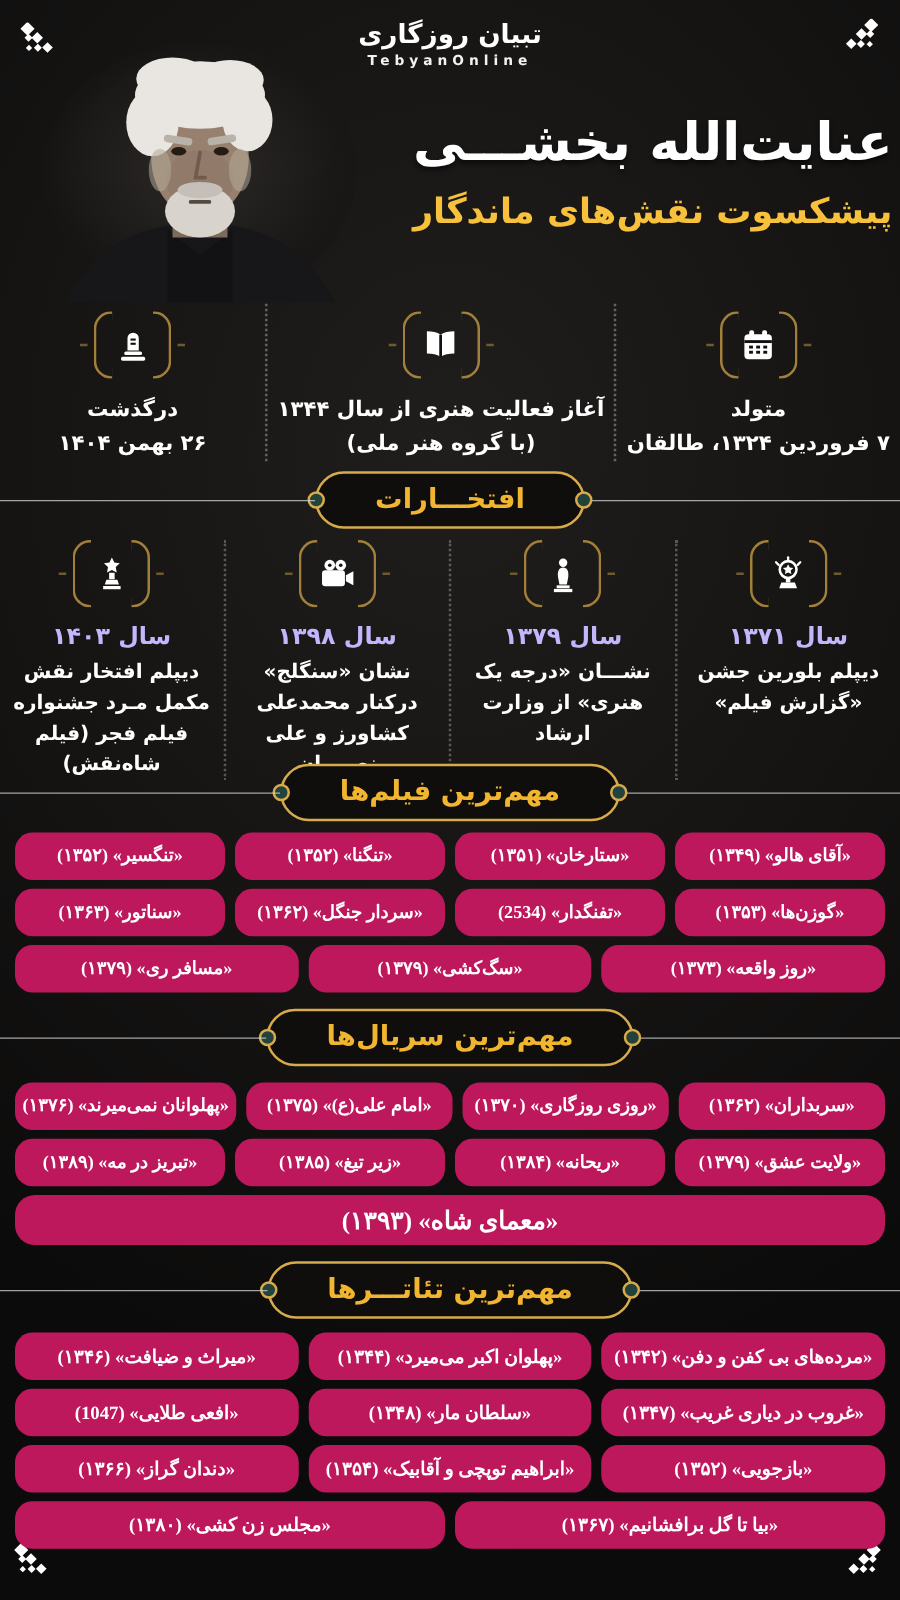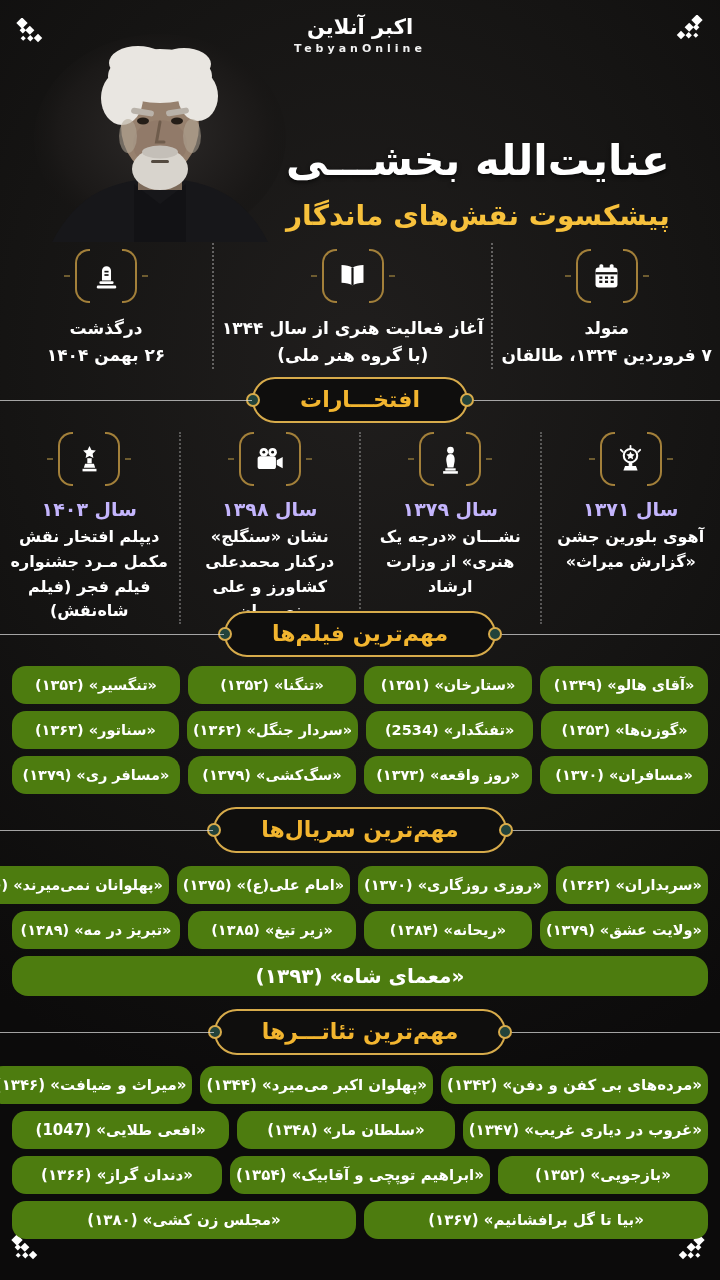--- a/index.html
+++ b/index.html
@@ -17,21 +17,21 @@
   .orn.tr{right:17px;top:15px;}
   .orn.bl{left:11px;bottom:18px;transform:scaleX(-1);}
   .orn.br{right:15px;bottom:18px;}
   
   .logo{position:absolute;top:15px;left:50%;transform:translateX(-50%);text-align:center;}
   .logo-fa{font-size:21px;font-weight:bold;line-height:1.2;}
   .logo-en{font-size:11px;letter-spacing:4px;margin-top:2px;color:#f2f2f2;font-weight:bold;direction:ltr;}
   
   .portrait{position:absolute;left:34px;top:34px;}
   
-  .titleblock{position:absolute;top:90px;right:6px;left:286px;text-align:left;margin-top:47px;}
+  .titleblock{position:absolute;top:90px;right:6px;left:286px;text-align:right;}
   .title{font-size:42px;font-weight:bold;line-height:1.15;text-shadow:0 2px 4px rgba(0,0,0,.6);}
   .subtitle{margin-top:14px;font-size:28px;font-weight:bold;color:#f7c13c;}
   
   .frame{position:relative;width:62px;height:54px;display:flex;align-items:center;justify-content:center;}
   .frame::before,.frame::after{content:"";position:absolute;top:0;bottom:0;width:15px;border:2px solid #a3803a;box-sizing:border-box;}
   .frame::before{right:0;border-left:none;border-radius:0 14px 14px 0;}
   .frame::after{left:0;border-right:none;border-radius:14px 0 0 14px;}
   .dash{position:absolute;top:50%;margin-top:-1px;width:6px;height:2px;background:#6e5c30;}
   .dash.dl{left:-11px;}
   .dash.dr{right:-11px;}
@@ -51,21 +51,21 @@
   .pdot.pr{left:-8px;}
   
   .honors{position:absolute;top:432px;left:0;right:0;display:flex;}
   .honor{flex:1;display:flex;flex-direction:column;align-items:center;padding:0 5px;}
   .honor:not(:last-child){border-left:2px dotted rgba(255,255,255,.28);}
   .hyear{color:#c4b5fd;font-size:19px;font-weight:bold;margin:12px 0 5px;}
   .htext{font-size:16px;font-weight:bold;text-align:center;line-height:1.55;}
   
   .chips{position:absolute;left:12px;right:12px;display:flex;flex-direction:column;gap:7px;}
   .crow{display:flex;gap:8px;}
-  .chip{flex:1;height:38px;display:flex;align-items:center;justify-content:center;background:#4d7c0f;border-radius:14px;font-weight:bold;font-size:14.5px;color:#fff;white-space:nowrap;padding:0 6px;box-sizing:border-box;}
+  .chip{flex:1;height:38px;display:flex;align-items:center;justify-content:center;background:#be185d;border-radius:14px;font-weight:bold;font-size:14.5px;color:#fff;white-space:nowrap;padding:0 6px;box-sizing:border-box;font-family:Liberation Serif, serif;}
   .chips.theater .chip{font-size:15px;}
   .full-chip{height:40px;border-radius:16px;font-size:20px;flex:none;}
 </style>
 </head>
 <body>
 
 <svg class="orn tl" viewBox="0 0 27 27">
     <g fill="#fff">
       <rect x="17" y="1" width="8" height="8" transform="rotate(45 21 5)"></rect>
       <rect x="10" y="9" width="6.5" height="6.5" transform="rotate(45 13.2 12.2)"></rect>
@@ -100,21 +100,21 @@
       <rect x="17" y="1" width="8" height="8" transform="rotate(45 21 5)"></rect>
       <rect x="10" y="9" width="6.5" height="6.5" transform="rotate(45 13.2 12.2)"></rect>
       <rect x="18" y="10" width="4.5" height="4.5" transform="rotate(45 20.2 12.2)"></rect>
       <rect x="2" y="17" width="6" height="6" transform="rotate(45 5 20)"></rect>
       <rect x="10.5" y="18" width="4.5" height="4.5" transform="rotate(45 12.7 20.2)"></rect>
       <rect x="18" y="18.5" width="3.6" height="3.6" transform="rotate(45 19.8 20.3)"></rect>
     </g>
   </svg>
 
 <div class="logo">
-  <div class="logo-fa">اکبر آنلاین</div>
+  <div class="logo-fa">تبیان روزگاری</div>
   <div class="logo-en">TebyanOnline</div>
 </div>
 
 <svg class="portrait" width="252" height="208" viewBox="0 0 252 208">
   <defs>
     <radialGradient id="pfade" cx="50%" cy="48%" r="58%">
       <stop offset="0%" stop-color="#2c2928"></stop>
       <stop offset="70%" stop-color="#1b1918"></stop>
       <stop offset="100%" stop-color="#131211" stop-opacity="0"></stop>
     </radialGradient>
@@ -218,21 +218,21 @@
           <g stroke="#fff" stroke-width="1.4" stroke-linecap="round">
             <path d="M4.5 4.5 l1.6 1.6"></path>
             <path d="M19.5 4.5 l-1.6 1.6"></path>
             <path d="M12 1.4 v2.2"></path>
           </g>
           <rect x="10.6" y="14.2" width="2.8" height="2.8" fill="#fff"></rect>
           <path d="M7.8 17 h8.4 l1.3 3.6 H6.5 z" fill="#fff"></path>
         </svg>
     </div>
     <div class="hyear">سال ۱۳۷۱</div>
-    <div class="htext">آهوی بلورین جشن «گزارش میراث»</div>
+    <div class="htext">دیپلم بلورین جشن «گزارش فیلم»</div>
   </div>
   <div class="honor">
     <div class="frame">
         <span class="dash dl"></span>
         <span class="dash dr"></span>
       <svg viewBox="0 0 24 24">
           <circle cx="12" cy="4.8" r="2.6" fill="#fff"></circle>
           <path d="M12 7.8 c-2.7 0 -3.5 2.6 -3.2 5.6 l.9 4.8 h4.6 l.9 -4.8 c.3 -3 -.5 -5.6 -3.2 -5.6 z" fill="#fff"></path>
           <rect x="8" y="18.8" width="8" height="1.8" fill="#fff"></rect>
           <rect x="6.3" y="21" width="11.4" height="2" fill="#fff"></rect>
@@ -285,21 +285,20 @@
       <div class="chip">«تنگنا» (۱۳۵۲)</div>
       <div class="chip">«تنگسیر» (۱۳۵۲)</div>
     </div>
   <div class="crow">
       <div class="chip">«گوزن‌ها» (۱۳۵۳)</div>
       <div class="chip">«تفنگدار» (2534)</div>
       <div class="chip">«سردار جنگل» (۱۳۶۲)</div>
       <div class="chip">«سناتور» (۱۳۶۳)</div>
     </div>
   <div class="crow">
-      <div class="chip">«مسافران» (۱۳۷۰)</div>
       <div class="chip">«روز واقعه» (۱۳۷۳)</div>
       <div class="chip">«سگ‌کشی» (۱۳۷۹)</div>
       <div class="chip">«مسافر ری» (۱۳۷۹)</div>
     </div>
 </div>
 
 <div class="sec" style="top:806px;">
   <div class="line"></div>
   <div class="pill"><span class="pdot pl"></span><span class="pdot pr"></span><span>مهم‌ترین سریال‌ها</span></div>
   <div class="line"></div>

